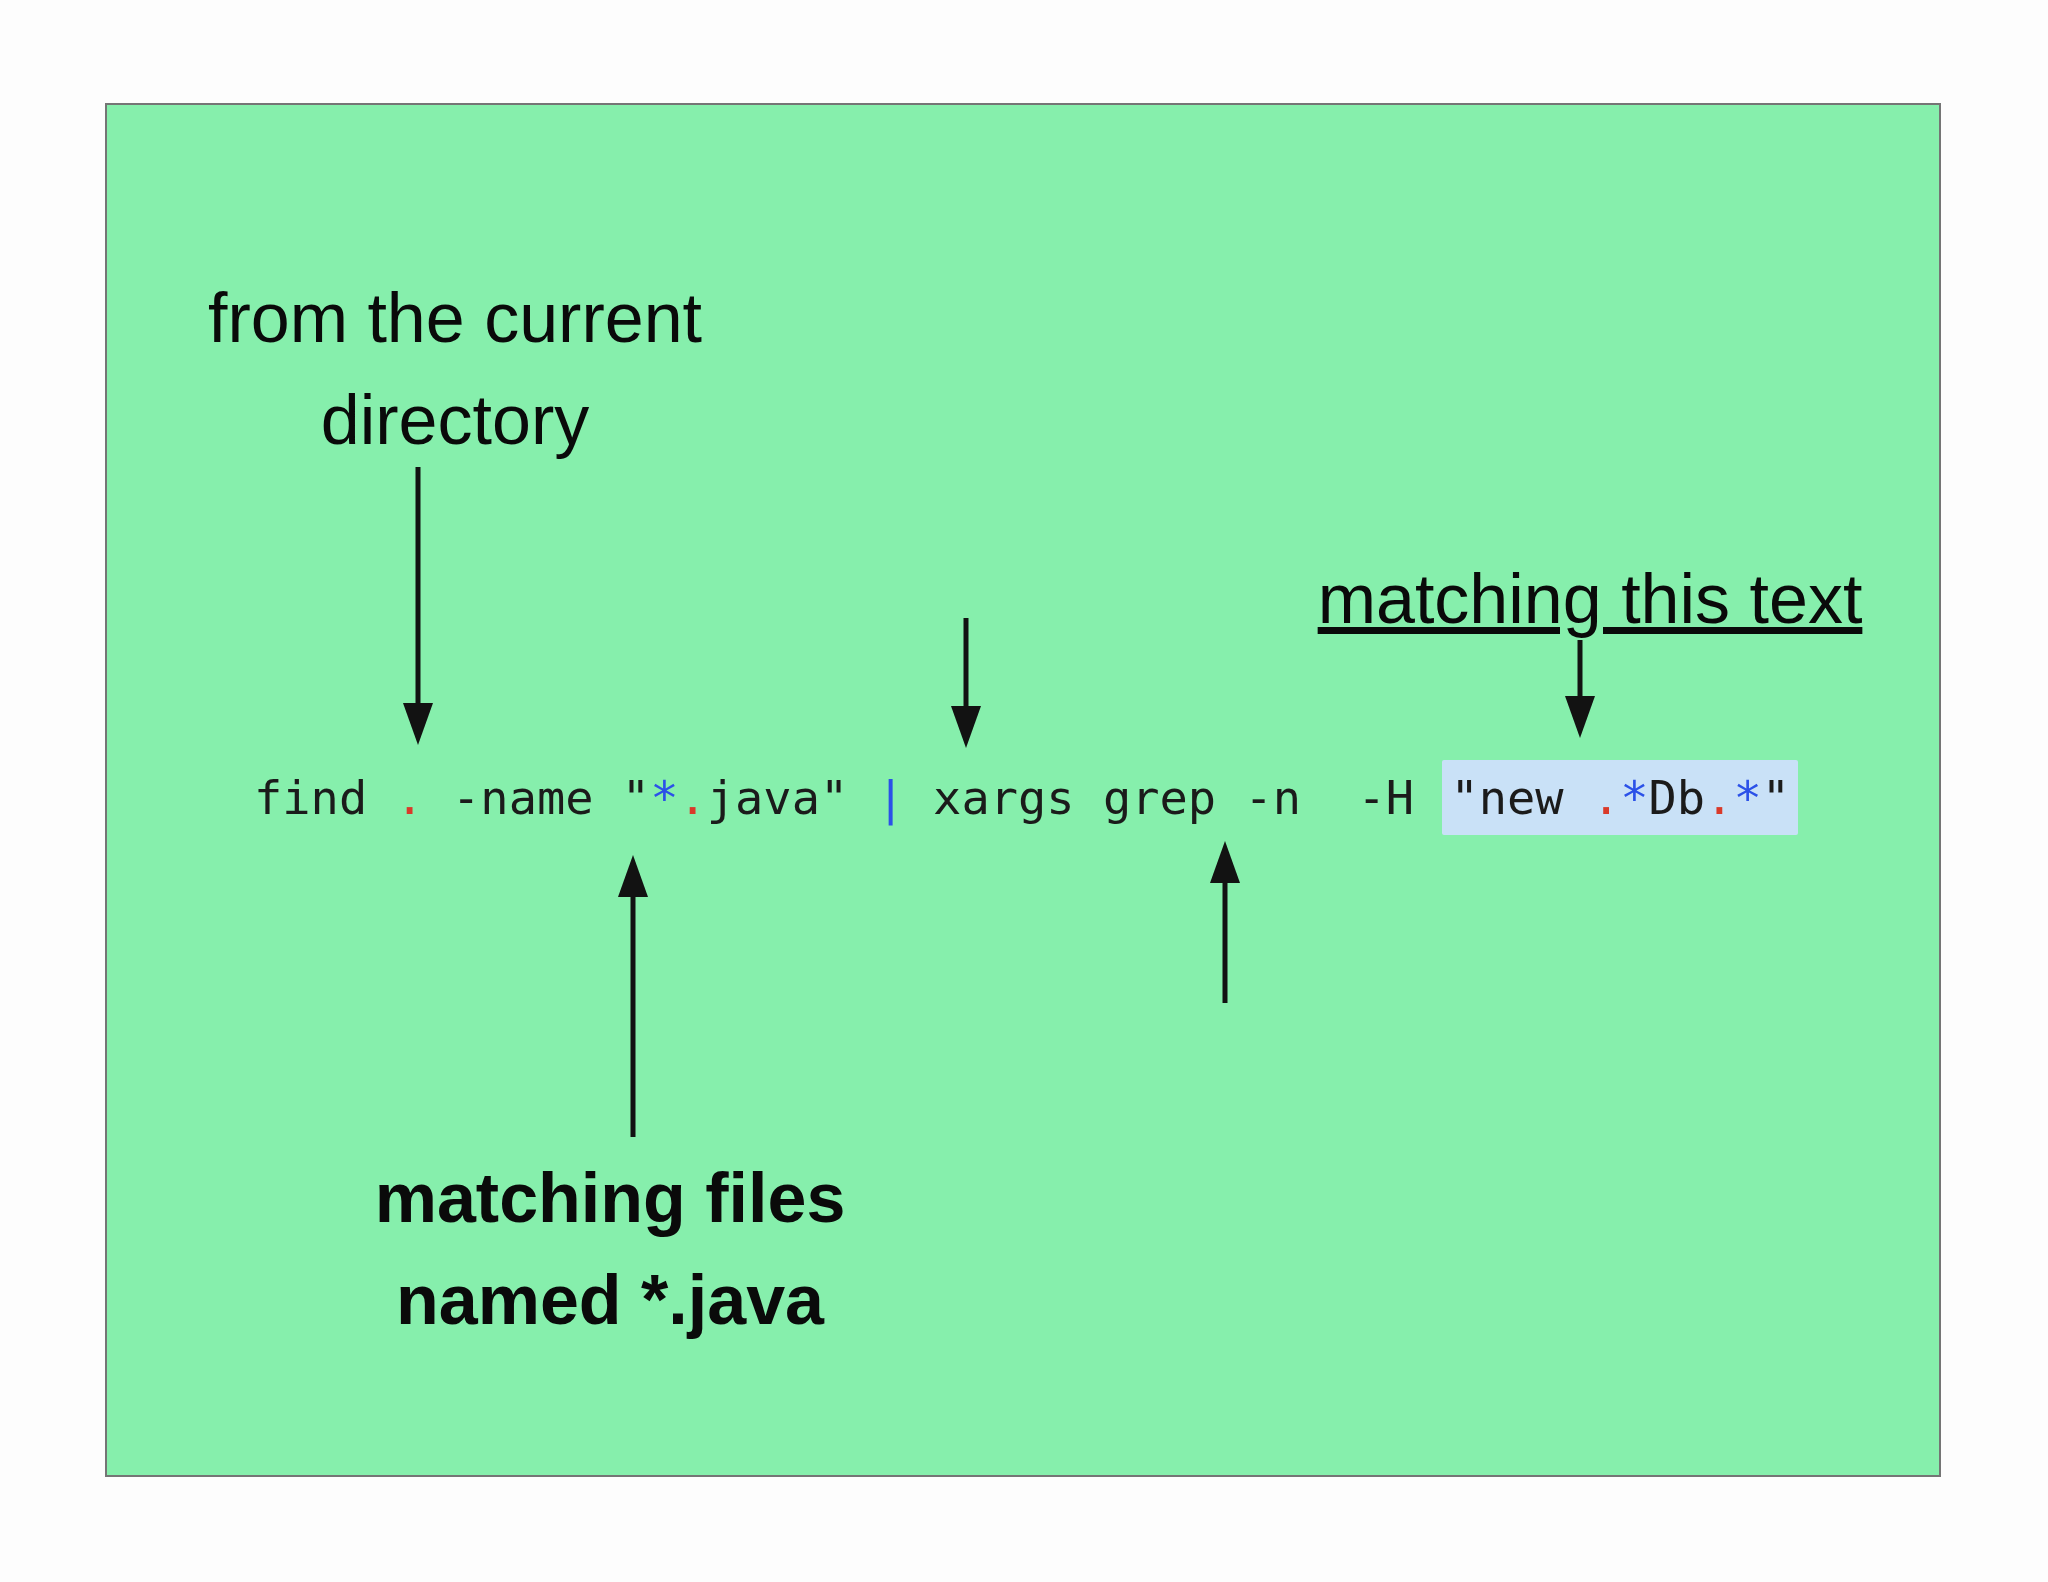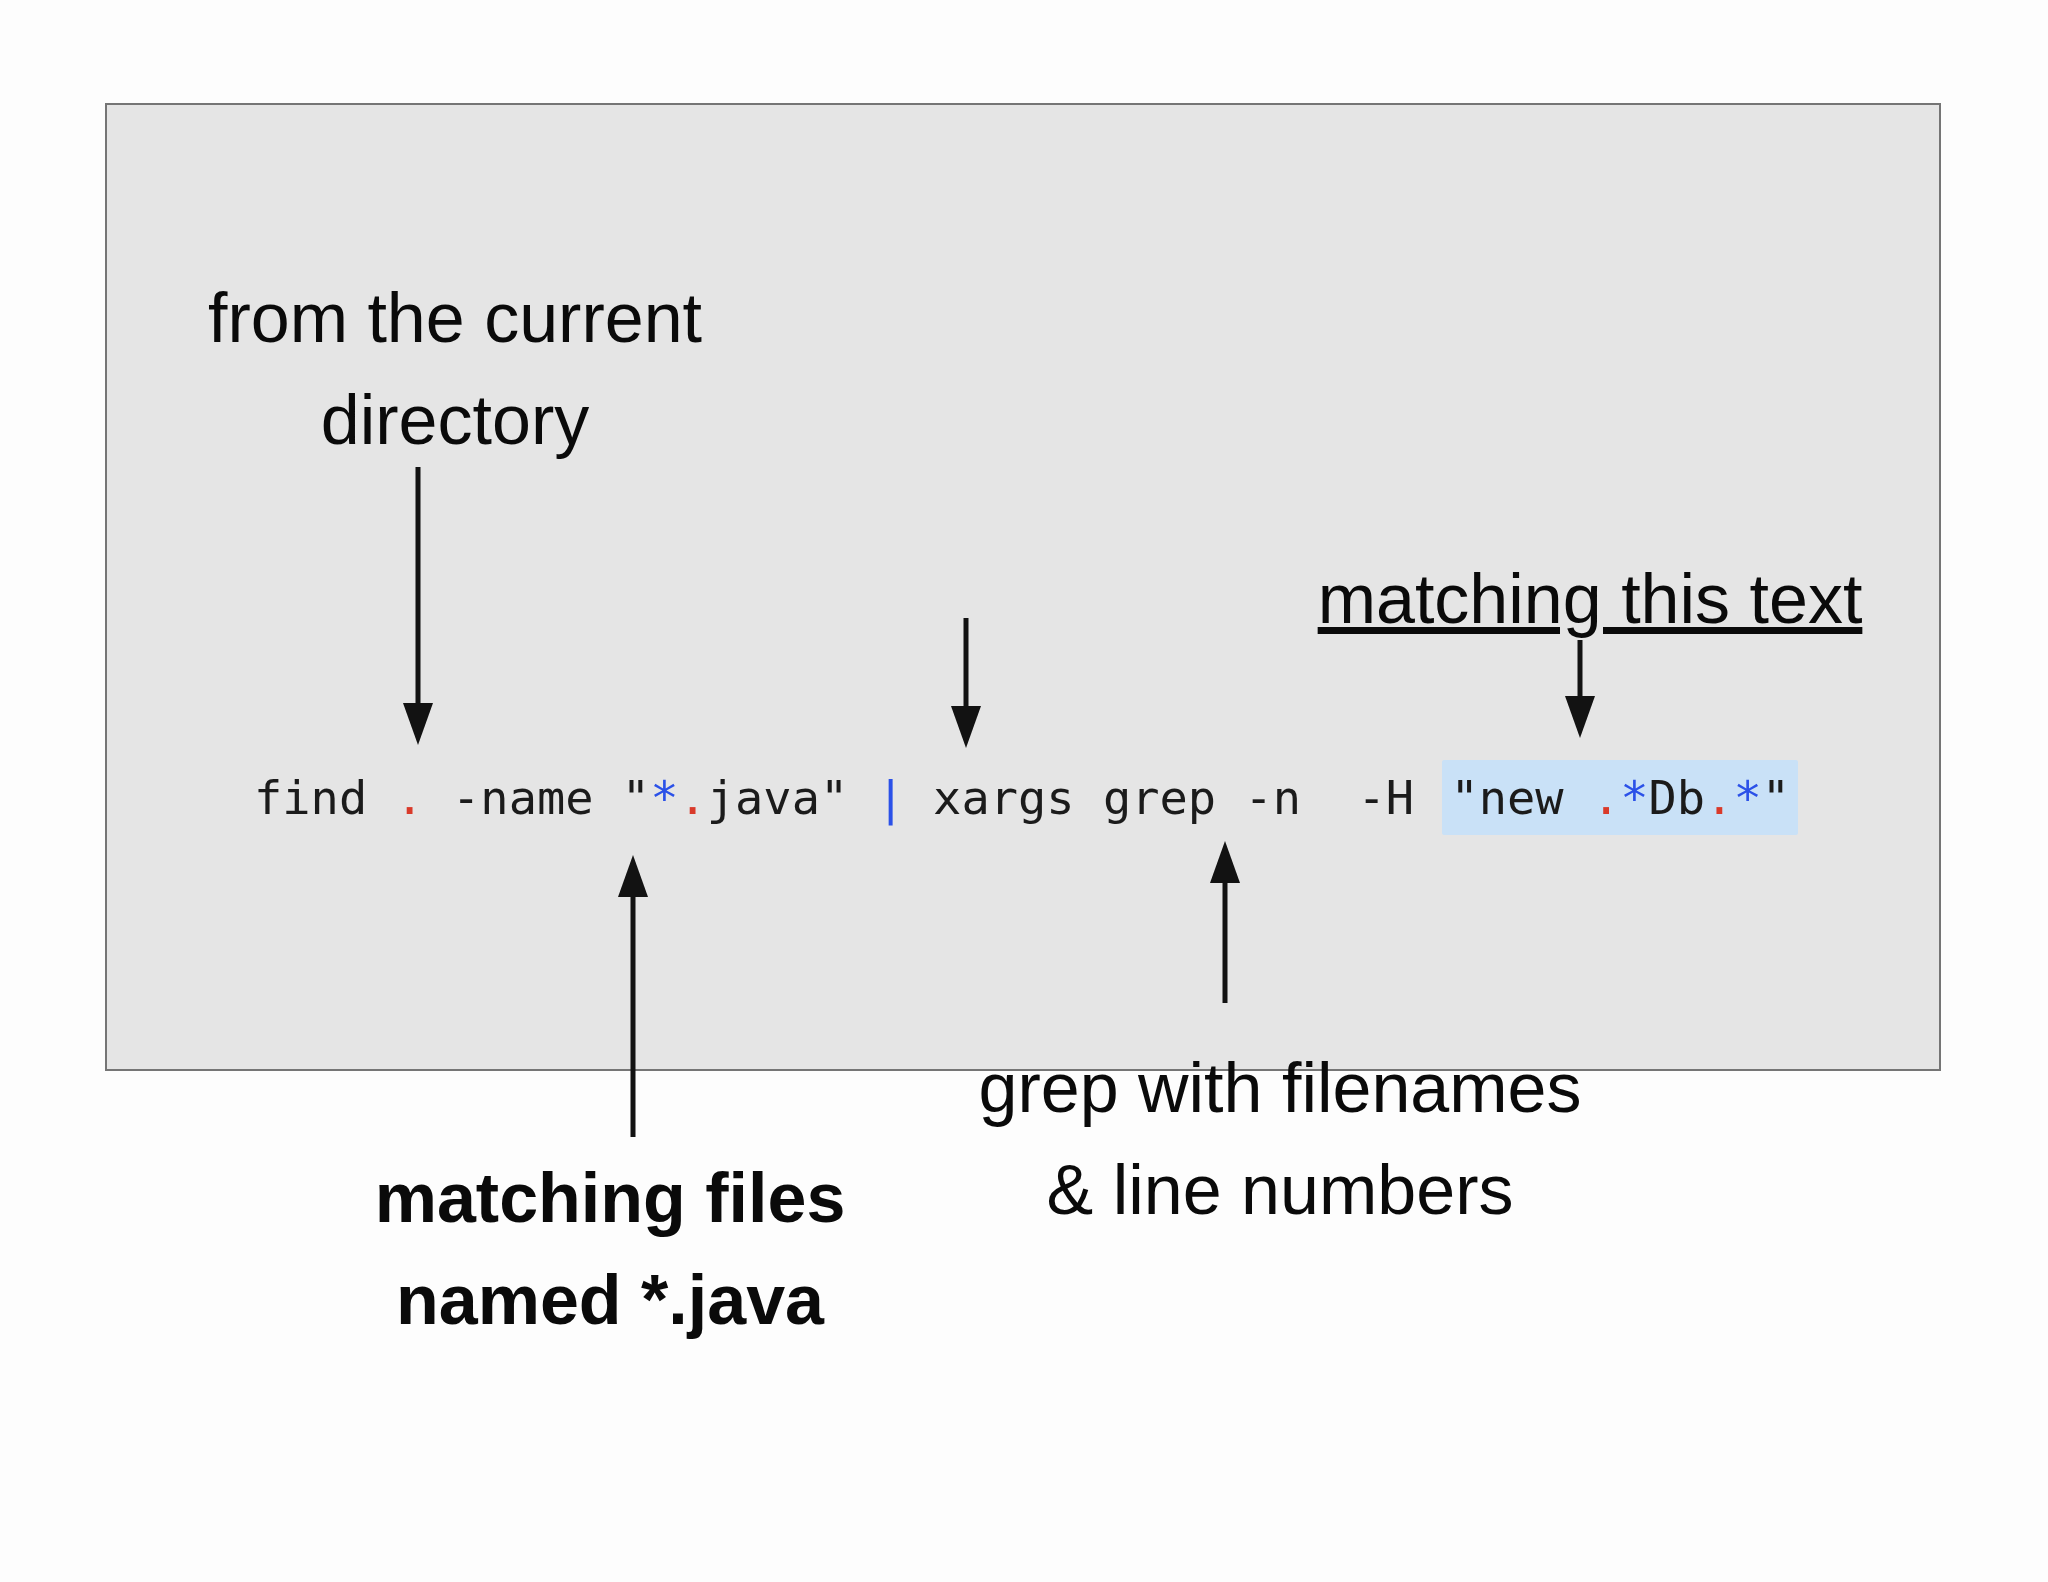--- a/index.html
+++ b/index.html
@@ -8,22 +8,22 @@
     --cmd-blue:#2b51e8;
     --hl-bg:#c9e1f7;
     --label-color:#0a0a0a;
     --arrow-color:#121212;
     --border-color:#757575;
   }
   *{margin:0;padding:0;box-sizing:border-box;}
   html,body{width:2048px;height:1582px;background:#fdfdfd;overflow:hidden;}
   .page{position:relative;width:2048px;height:1582px;font-family:"Liberation Sans",sans-serif;}
   .slide{
-    position:absolute;left:105px;top:103px;width:1836px;height:968px;
-    background:#e5e5e5;border:2px solid var(--border-color);
+    position:absolute;left:105px;top:103px;width:1836px;height:1374px;
+    background:#86efac;border:2px solid var(--border-color);
   }
   .label{
     position:absolute;
     font-family:"Liberation Sans",sans-serif;
     font-size:70px;line-height:102px;
     color:var(--label-color);
     text-align:center;
     white-space:pre-line;
     letter-spacing:0px;
   }
@@ -52,22 +52,20 @@
 
 <div class="page">
   <div class="slide">
 
     <div class="label label-from" style="position:fixed;left:155px;top:267px;">from the current
 directory</div>
 
 
     <div class="label label-match-text" style="position:fixed;left:1285px;top:548px;text-decoration:underline;">matching this text</div>
 
-    <div class="label label-grep" style="position:fixed;left:950px;top:1037px;">grep with filenames
-&amp; line numbers</div>
 
     <div class="label label-files" style="position:fixed;left:310px;top:1147px;font-weight:bold;">matching files
 named *.java</div>
 
     <div class="command" style="position:fixed;left:254px;top:766px;"><span class="seg-default">find </span><span class="seg-red">.</span><span class="seg-default"> -name "</span><span class="seg-blue">*</span><span class="seg-red">.</span><span class="seg-default">java" </span><span class="seg-blue">|</span><span class="seg-default"> xargs grep -n  -H </span><span class="hl"><span class="seg-default">"new </span><span class="seg-red">.</span><span class="seg-blue">*</span><span class="seg-default">Db</span><span class="seg-red">.</span><span class="seg-blue">*</span><span class="seg-default">"</span></span></div>
   </div>
 
   <svg class="arrows" viewBox="0 0 2048 1582" xmlns="http://www.w3.org/2000/svg">
 
     <g>

